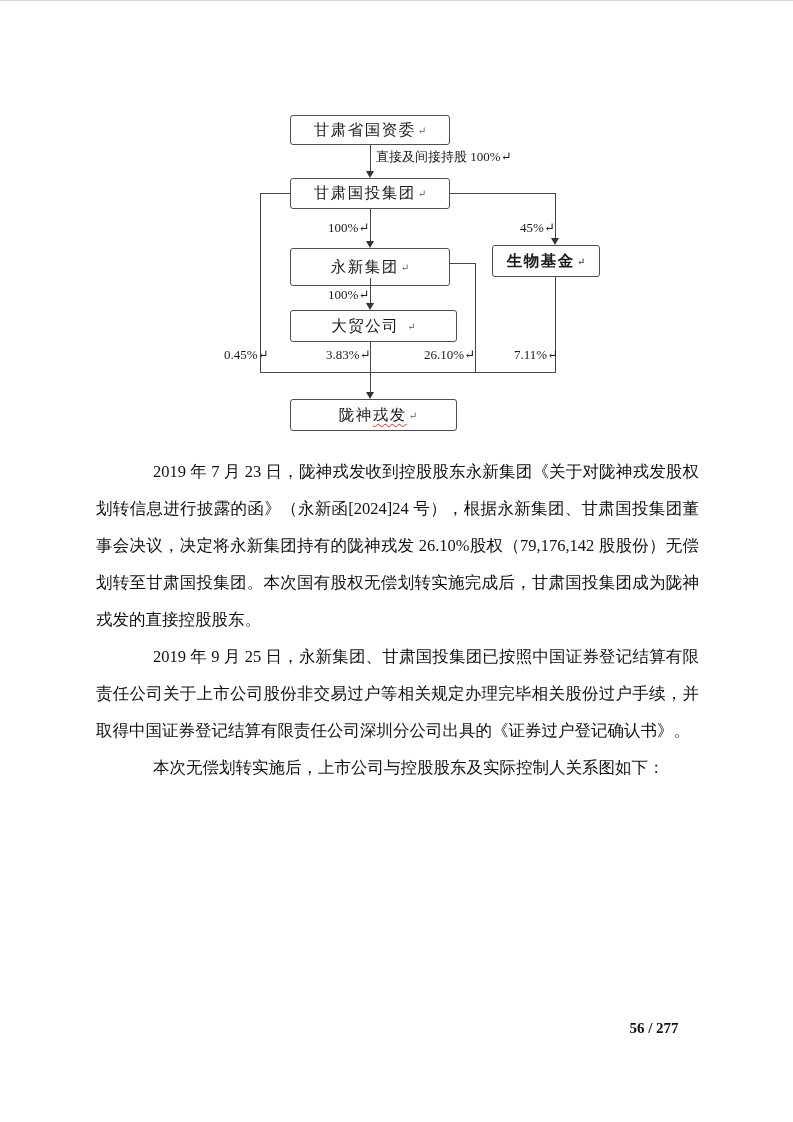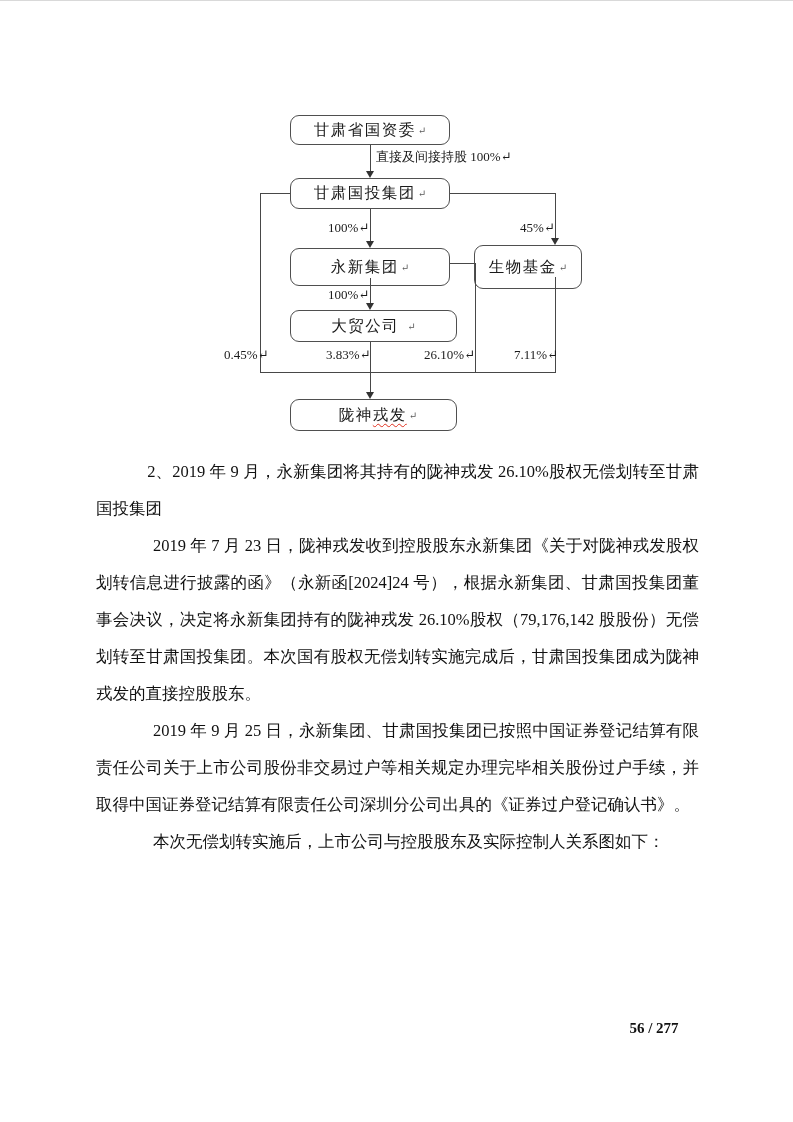--- a/index.html
+++ b/index.html
@@ -13,21 +13,21 @@
     overflow: hidden;
     border-top: 1px solid #d9d9d9;
     box-sizing: border-box;
   }
 
   
   .diagram { position: absolute; left: 0; top: 0; width: 793px; height: 445px; }
   .node {
     position: absolute;
     border: 1px solid #4f4f4f;
-    border-radius: 9px;
+    border-radius: 3px;
     background: #ffffff;
     display: flex;
     align-items: center;
     justify-content: center;
     font-size: 15.5px;
     letter-spacing: 1.5px;
     color: #1a1a1a;
     box-sizing: border-box;
     white-space: nowrap;
   }
@@ -94,21 +94,21 @@
         <span class="rm">↵</span>
     </div>
     <div class="node" style="left:290px; top:177px; width:160px; height:31px;">
       <span>甘肃国投集团</span>
         <span class="rm">↵</span>
     </div>
     <div class="node" style="left:290px; top:247px; width:160px; height:38px;">
       <span>永新集团</span>
         <span class="rm">↵</span>
     </div>
-    <div class="node" style="left:474px; top:244px; width:108px; height:44px;">
+    <div class="node" style="left:492px; top:244px; width:108px; height:32px;font-weight:bold;">
       <span>生物基金</span>
         <span class="rm">↵</span>
     </div>
     <div class="node" style="left:290px; top:309px; width:167px; height:32px;gap:6px;">
       <span>大贸公司</span>
         <span class="rm">↵</span>
     </div>
     <div class="node" style="left:290px; top:398px; width:167px; height:32px;padding-left:9px;">
       <span>陇神</span>
         <span class="wavy">戎发</span>
@@ -146,21 +146,20 @@
     <div class="ah" style="left:366px; top:391px;"></div>
 
     <div class="elbl r" style="left:224px; top:348px; width:38px;">0.45%↵</div>
     <div class="elbl r" style="left:326px; top:348px; width:38px;">3.83%↵</div>
     <div class="elbl r" style="left:424px; top:348px; width:44px;">26.10%↵</div>
     <div class="elbl r" style="left:514px; top:348px; width:38px;">7.11%↵</div>
 
   </div>
 
   <div class="textblock">
-    <p class="ind-a">2、2019 年 9 月，永新集团将其持有的陇神戎发 26.10%股权无偿划转至甘肃国投集团</p>
     <p class="ind-b">2019 年 7 月 23 日，陇神戎发收到控股股东永新集团《关于对陇神戎发股权划转信息进行披露的函》（永新函[2024]24 号），根据永新集团、甘肃国投集团董事会决议，决定将永新集团持有的陇神戎发 26.10%股权（79,176,142 股股份）无偿划转至甘肃国投集团。本次国有股权无偿划转实施完成后，甘肃国投集团成为陇神戎发的直接控股股东。</p>
     <p class="ind-b">2019 年 9 月 25 日，永新集团、甘肃国投集团已按照中国证券登记结算有限责任公司关于上市公司股份非交易过户等相关规定办理完毕相关股份过户手续，并取得中国证券登记结算有限责任公司深圳分公司出具的《证券过户登记确认书》。</p>
     <p class="ind-b">本次无偿划转实施后，上市公司与控股股东及实际控制人关系图如下：</p>
   </div>
 
   <div class="pageno">56 / 277</div>
 
 </div>
 
 </body></html>

